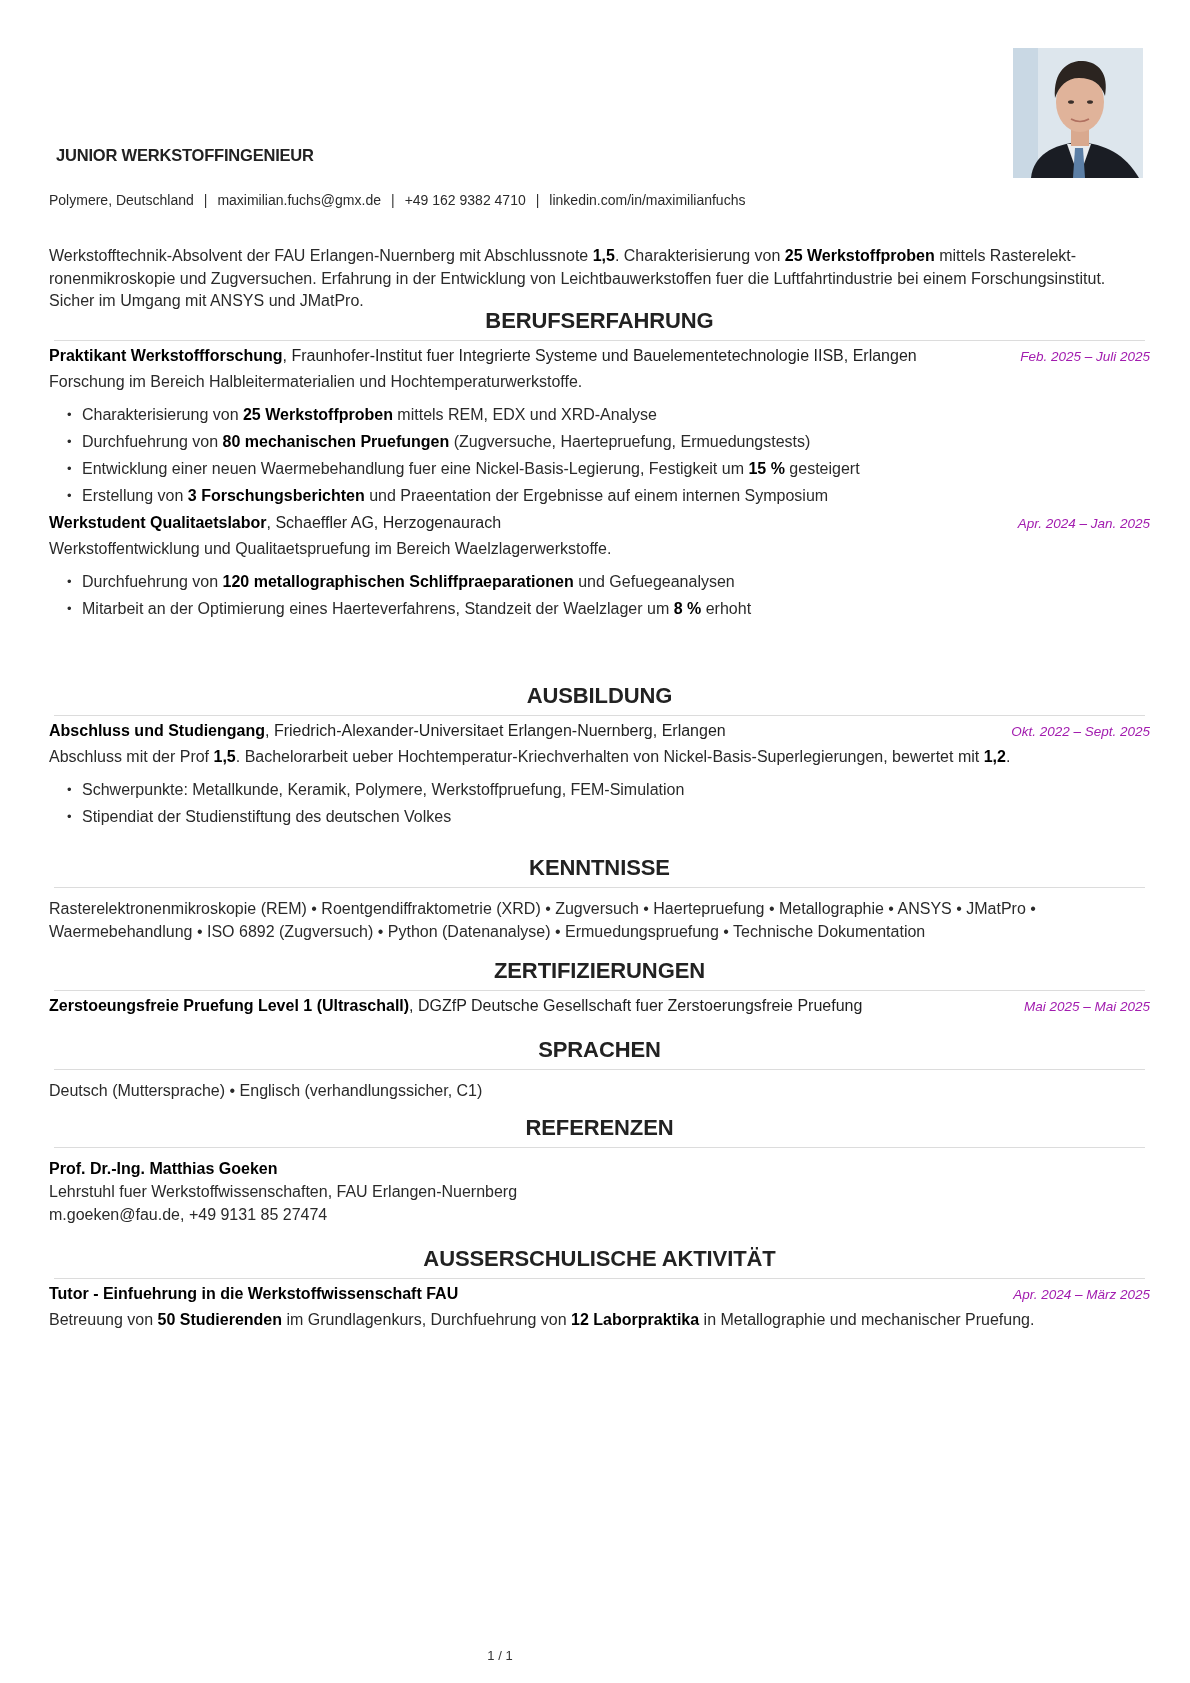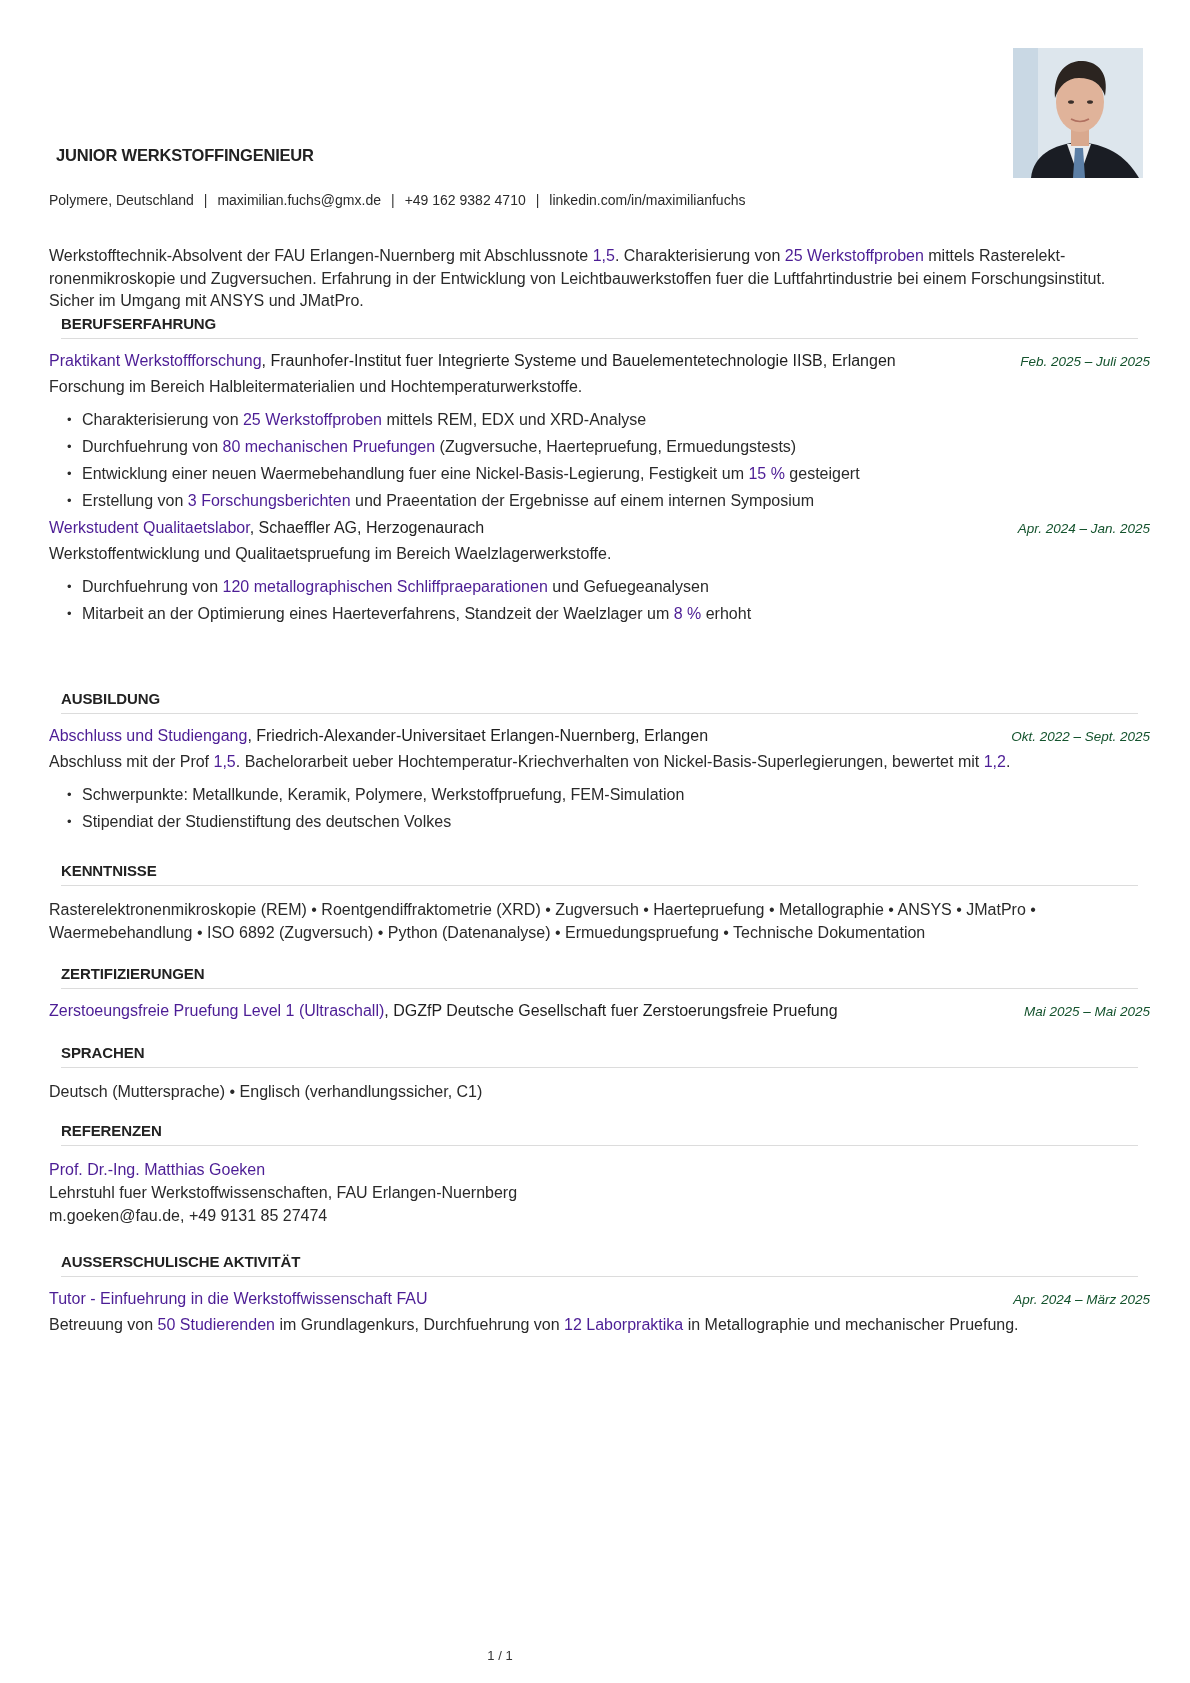--- a/index.html
+++ b/index.html
@@ -27,31 +27,31 @@
     .photo {
       position: absolute; left: 964px; top: 48px; width: 130px; height: 130px; overflow: hidden;
       background: linear-gradient(90deg, #cfdde8 0%, #e8eef3 40%, #dfe6ec 100%);
     }
     .summary {
       position: absolute; left: 0; top: 229px; width: 1101px;
       font-size: 16px; line-height: 22.5px; color: #2a2a2a;
     }
     .section { position: absolute; left: 0; width: 1101px; }
     .section-title {
-      font-size: 15px; font-weight: bold; color: #222; letter-spacing: -0.1px;
-      padding-bottom: 6px; border-bottom: 1px solid #dcdcdc; margin: 12px;
+      font-size: 22px; font-weight: bold; color: #222; letter-spacing: -0.1px;
+      padding-bottom: 6px; border-bottom: 1px solid #dcdcdc; margin: 5px; text-align: center;
     }
     .entry-head { display: flex; justify-content: space-between; align-items: baseline; font-size: 16px; line-height: 20px; }
-    .entry-head .dates { font-style: italic; font-size: 13.5px; color: #14532d; white-space: nowrap; }
+    .entry-head .dates { font-style: italic; font-size: 13.5px; color: #a21caf; white-space: nowrap; }
     .entry-desc { font-size: 16px; line-height: 22px; margin-top: 4px; color: #2a2a2a; }
     ul.bullets { margin: 8px 0 0 0; padding: 0 0 0 33px; list-style: none; }
     ul.bullets li { position: relative; font-size: 16px; line-height: 27px; color: #2a2a2a; }
     ul.bullets li::before { content: "•"; position: absolute; left: -15px; top: 0; font-size: 13px; }
     .plain { font-size: 16px; line-height: 23px; color: #2a2a2a; margin-top: 9px; }
-    b { font-weight: normal; color: #4c1d95; }
+    b { font-weight: bold; color: #000000; }
     .footer { position: absolute; left: 0; width: 1000px; top: 1648px; text-align: center; font-size: 13px; color: #333; }
   </style>
 </head>
 <body>
 
 <div class="page">
 
   <div class="header">
     <div class="title">JUNIOR WERKSTOFFINGENIEUR</div>
     <div class="contact">

